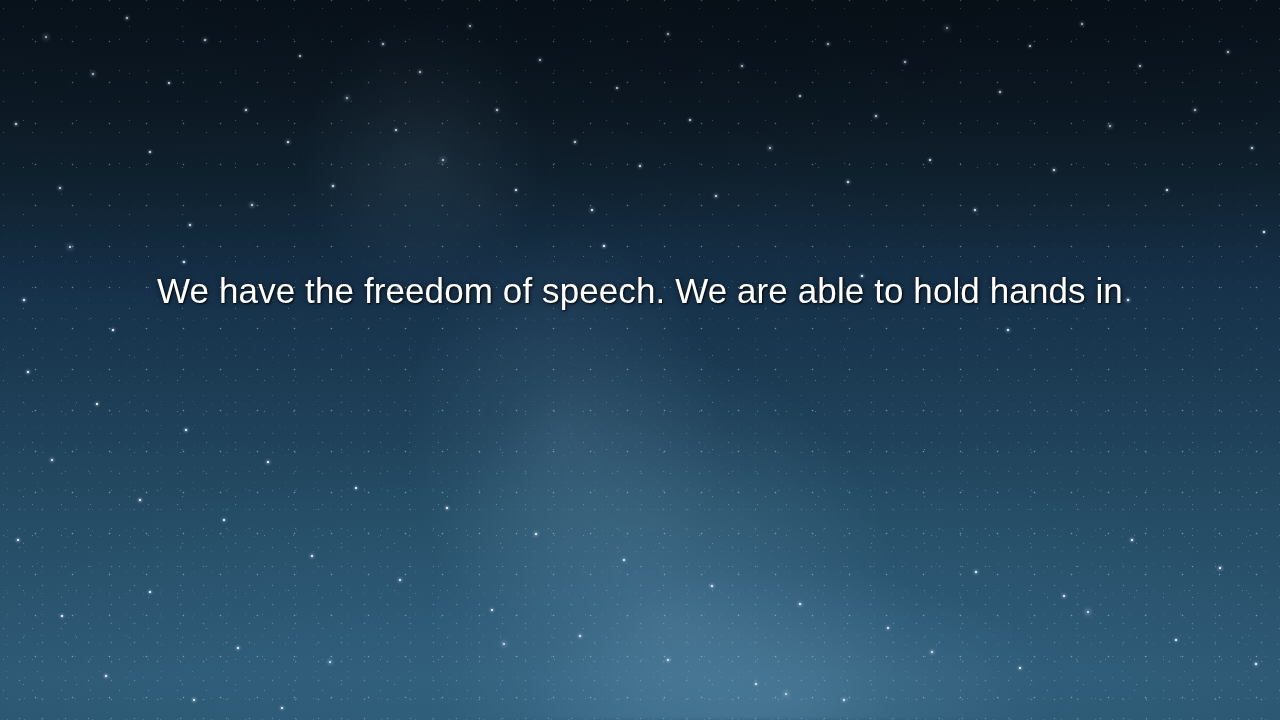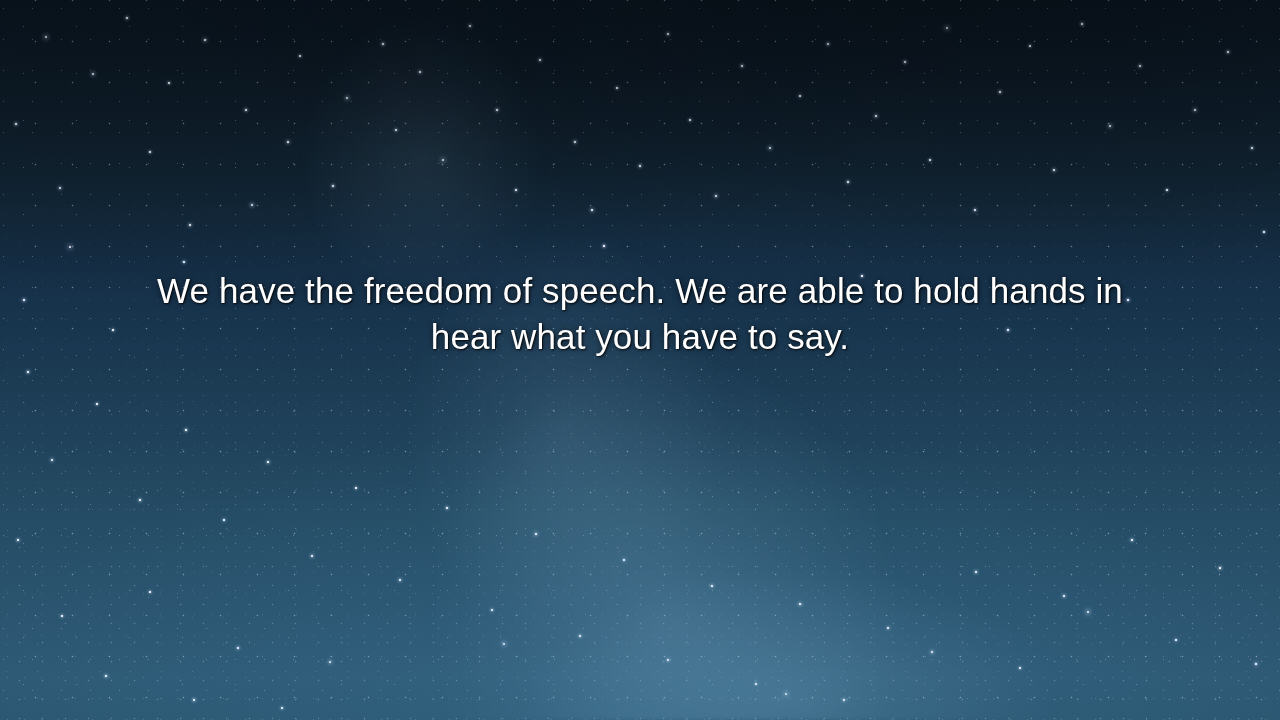--- a/index.html
+++ b/index.html
@@ -233,16 +233,15 @@
       <div class="star" style="left: 603.25px; top: 245.25px; width: 1.5px; height: 1.5px; background: rgb(255, 255, 255); box-shadow: rgba(195, 222, 255, 0.7) 0px 0px 2.7px 0.7px;"></div>
       <div class="star" style="left: 861.3px; top: 275.3px; width: 1.4px; height: 1.4px; background: rgb(255, 255, 255); box-shadow: rgba(195, 222, 255, 0.7) 0px 0px 2.5px 0.6px;"></div>
       <div class="star" style="left: 1127.25px; top: 299.25px; width: 1.5px; height: 1.5px; background: rgb(255, 255, 255); box-shadow: rgba(195, 222, 255, 0.7) 0px 0px 2.7px 0.7px;"></div>
       <div class="star" style="left: 183.3px; top: 261.3px; width: 1.4px; height: 1.4px; background: rgb(255, 255, 255); box-shadow: rgba(195, 222, 255, 0.7) 0px 0px 2.5px 0.6px;"></div>
       <div class="star" style="left: 1007.2px; top: 329.2px; width: 1.6px; height: 1.6px; background: rgb(255, 255, 255); box-shadow: rgba(195, 222, 255, 0.7) 0px 0px 2.9px 0.7px;"></div>
     </div>
   <div class="sky-vignette"></div>
 
   <div class="content">
     <p class="quote-text">We have the freedom of speech. We are able to hold hands in</p>
-    <p class="quote-text">hear what you have to say.</p>
   </div>
 
 </div>
 
 </body></html>

